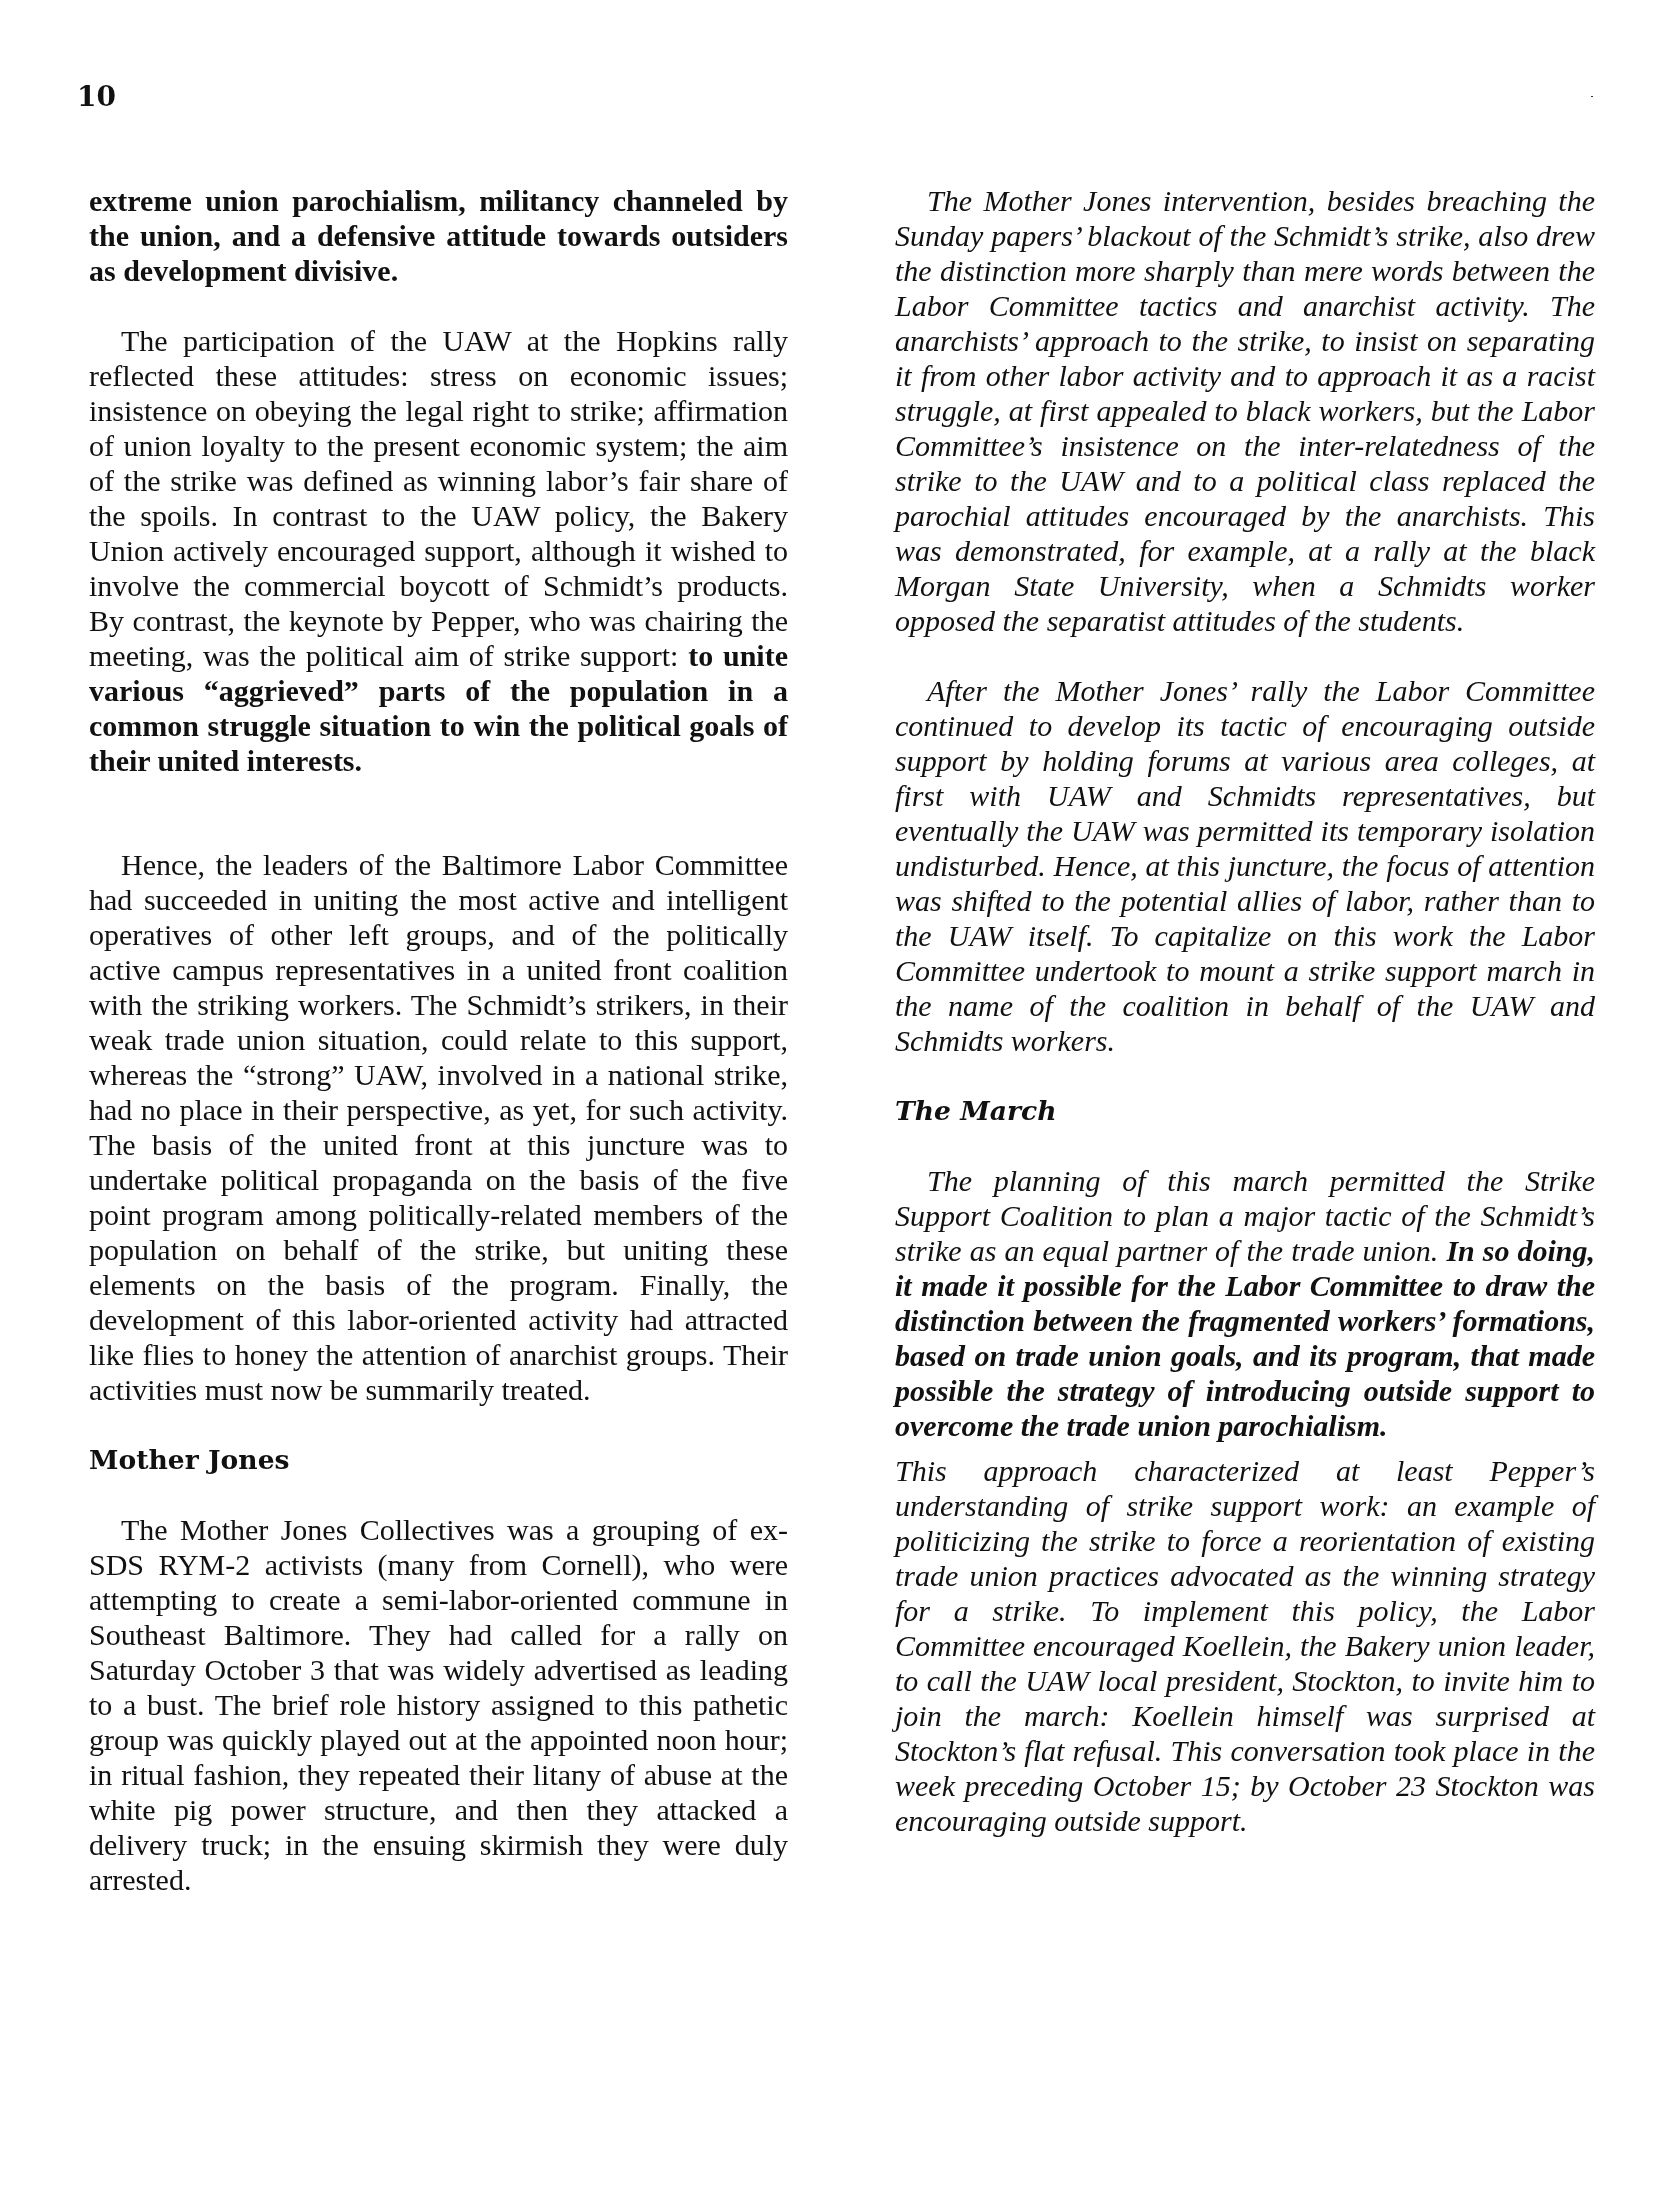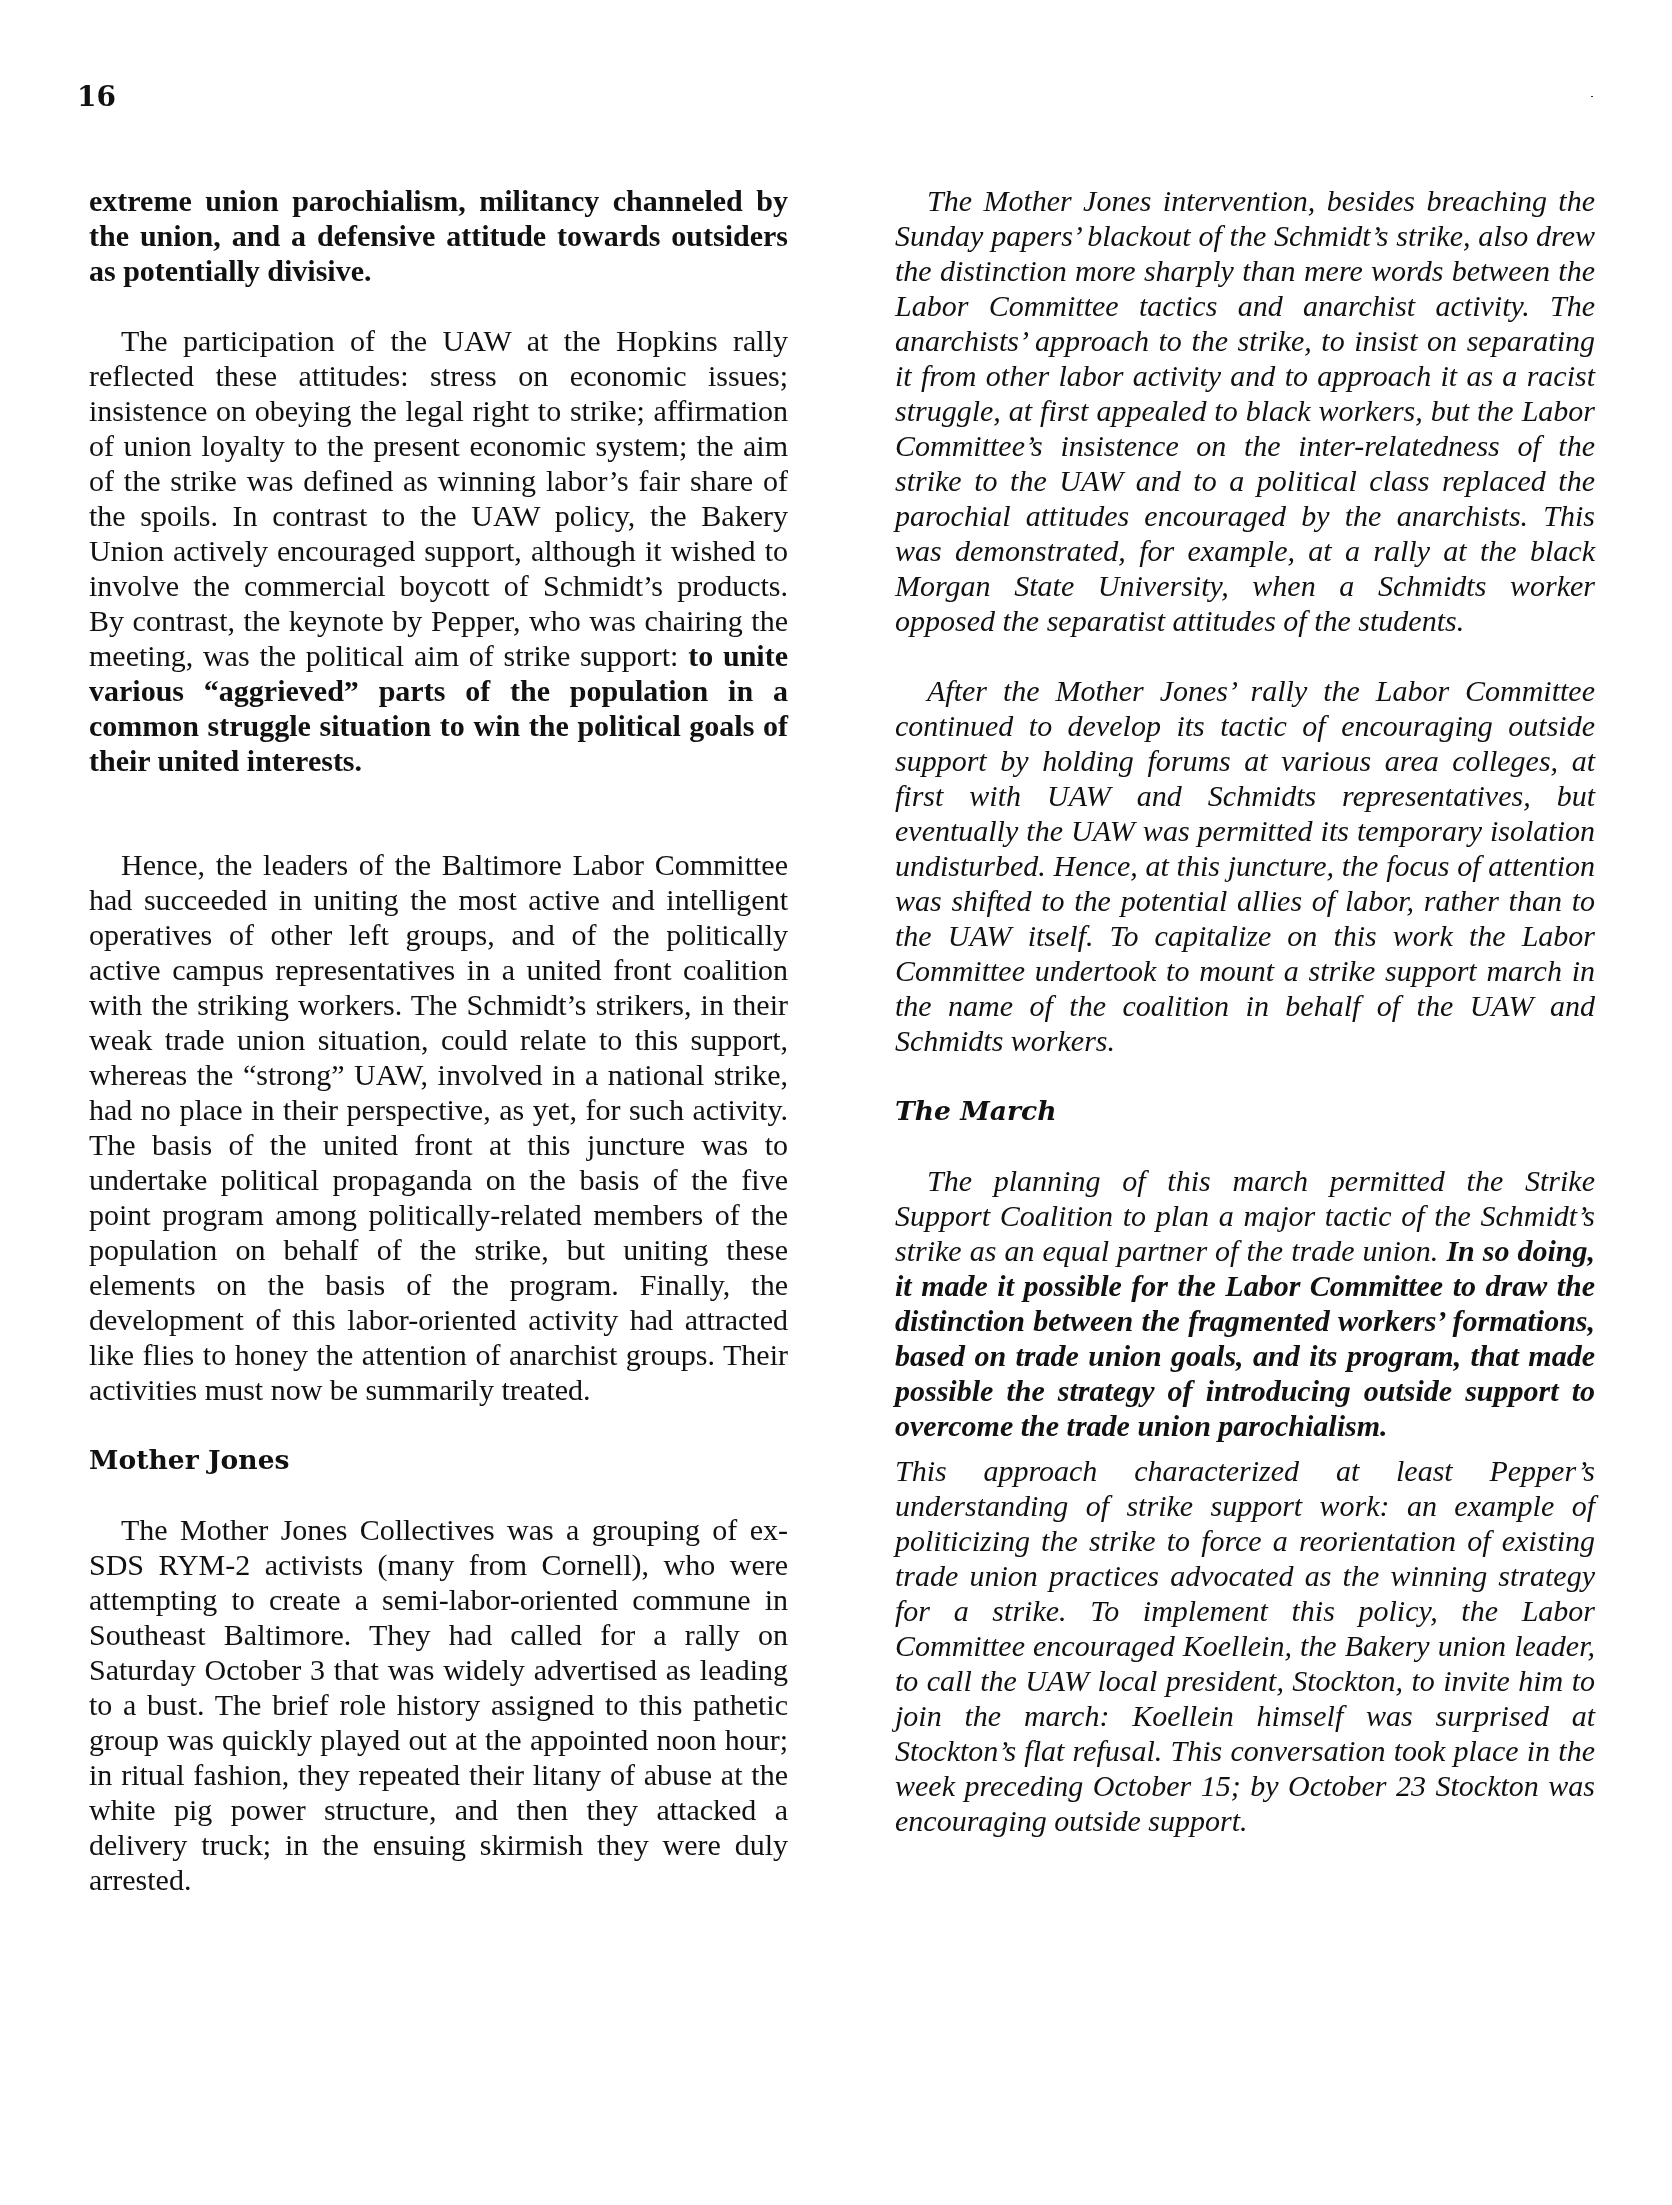--- a/index.html
+++ b/index.html
@@ -26,24 +26,24 @@
   .gap-md { height: 35px; }
   .gap-lg { height: 69px; }
   .gap-head-above { height: 35px; }
   .gap-head-below { height: 35px; }
   .gap-tight { height: 9.8px; }
   .speck { position: absolute; width: 2.1px; height: 1.4px; background: #333; }
 </style>
 </head>
 <body>
 
-<div class="page-number">16</div>
+<div class="page-number">10</div>
 
 <div class="col col-left">
-  <p class="para bold">extreme union parochialism, militancy channeled by the union, and a defensive attitude towards outsiders as potentially divisive.</p>
+  <p class="para bold">extreme union parochialism, militancy channeled by the union, and a defensive attitude towards outsiders as development divisive.</p>
   <div class="gap-md"></div>
   <p class="para indent"><span>The participation of the UAW at the Hopkins rally reflected these attitudes: stress on economic issues; insistence on obeying the legal right to strike; affirmation of union loyalty to the present economic system; the aim of the strike was defined as winning labor’s fair share of the spoils. In contrast to the UAW policy, the Bakery Union actively encouraged support, although it wished to involve the commercial boycott of Schmidt’s products. By contrast, the keynote by Pepper, who was chairing the meeting, was the political aim of strike support: </span><span class="bold">to unite various “aggrieved” parts of the population in a common struggle situation to win the political goals of their united interests.</span></p>
   <div class="gap-lg"></div>
   <p class="para indent">Hence, the leaders of the Baltimore Labor Committee had succeeded in uniting the most active and intelligent operatives of other left groups, and of the politically active campus representatives in a united front coalition with the striking workers. The Schmidt’s strikers, in their weak trade union situation, could relate to this support, whereas the “strong” UAW, involved in a national strike, had no place in their perspective, as yet, for such activity. The basis of the united front at this juncture was to undertake political propaganda on the basis of the five point program among politically-related members of the population on behalf of the strike, but uniting these elements on the basis of the program. Finally, the development of this labor-oriented activity had attracted like flies to honey the attention of anarchist groups. Their activities must now be summarily treated.</p>
   <div class="gap-head-above"></div>
   <h2 class="heading">Mother Jones</h2>
   <div class="gap-head-below"></div>
   <p class="para indent">The Mother Jones Collectives was a grouping of ex-SDS RYM-2 activists (many from Cornell), who were attempting to create a semi-labor-oriented commune in Southeast Baltimore. They had called for a rally on Saturday October 3 that was widely advertised as leading to a bust. The brief role history assigned to this pathetic group was quickly played out at the appointed noon hour; in ritual fashion, they repeated their litany of abuse at the white pig power structure, and then they attacked a delivery truck; in the ensuing skirmish they were duly arrested.</p>
 </div>
 

